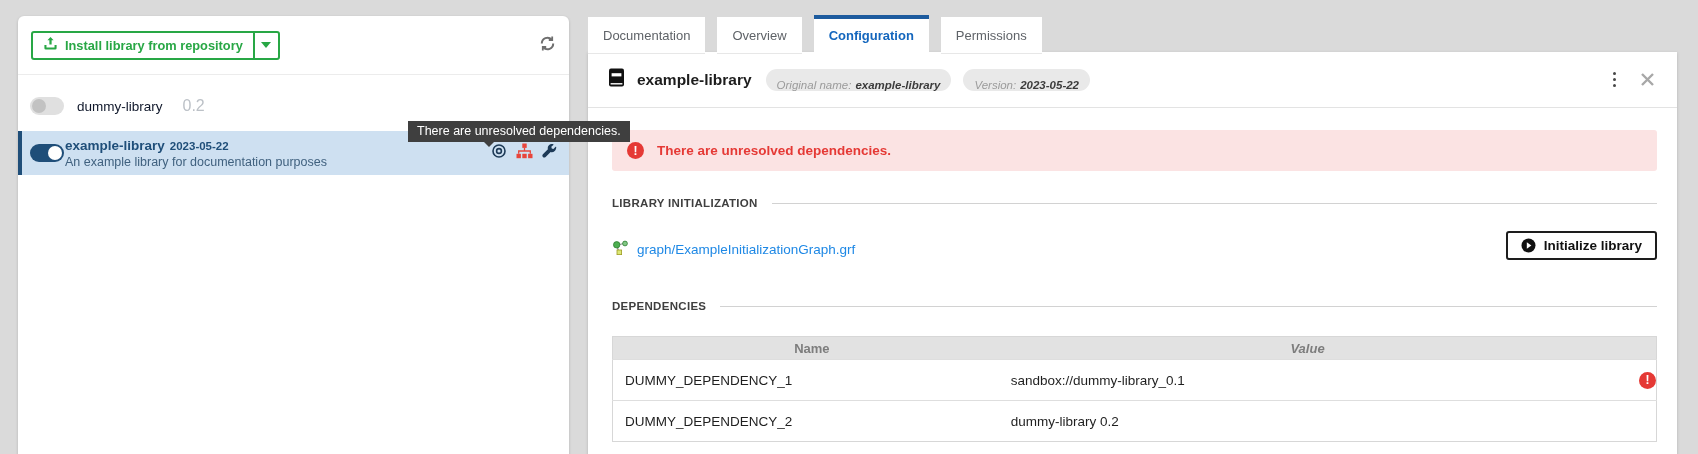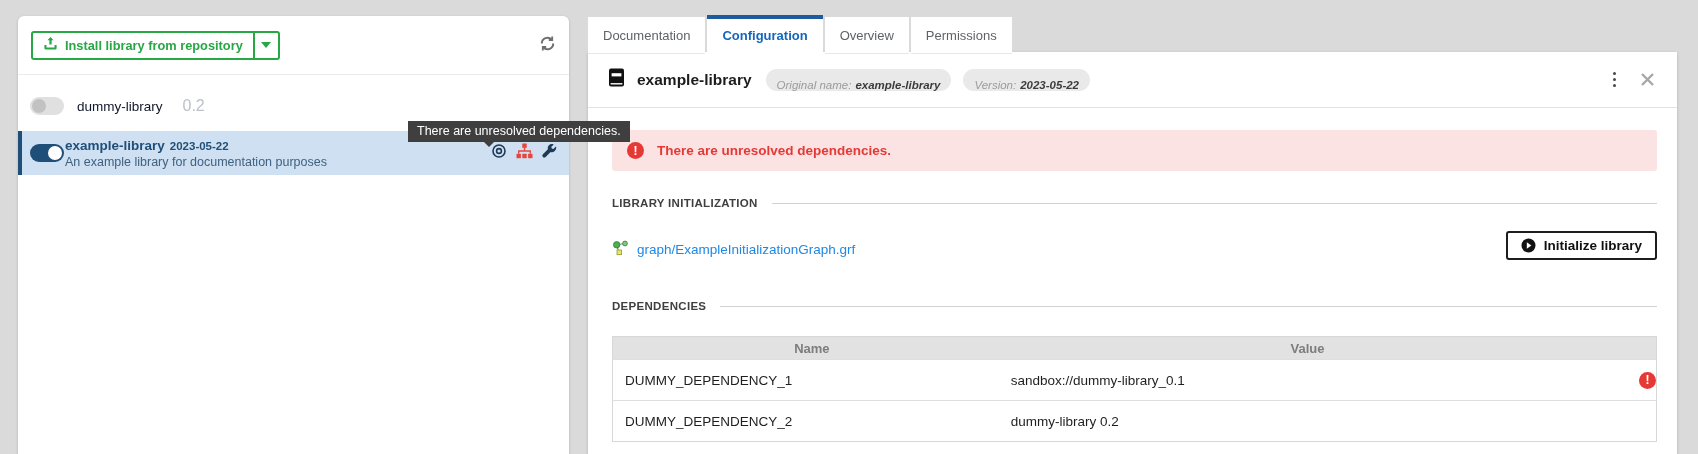--- a/index.html
+++ b/index.html
@@ -41,21 +41,21 @@
   .lib-desc { color:#40617f; font-size:12.5px; margin-top:2px; }
   .row-icons { display:flex; align-items:center; gap:9px; }
 
   
   .tooltip { position:absolute; left:408px; top:121px; height:21px; line-height:21px;
     background:#3f3f3f; color:#fff; font-size:12.5px; padding:0 9px; white-space:nowrap; z-index:30; }
   .tooltip::after { content:""; position:absolute; left:76px; top:21px; width:0; height:0;
     border:5px solid transparent; border-top-color:#3f3f3f; }
 
   
-  .tabs { position:absolute; left:588px; top:15px; display:flex; gap:2px; align-items:flex-end; z-index:5; }
+  .tabs { position:absolute; left:588px; top:15px; display:flex; gap:12px; align-items:flex-end; z-index:5; }
   .tab { background:#fff; color:#5f6368; font-size:13px; padding:11px 15px 10px;
     border-bottom:1px solid #e7e7e7; cursor:pointer; white-space:nowrap; }
   .tab.active { border-top:4px solid #1d5b9e; border-bottom:none; padding-top:9px; padding-bottom:11px;
     color:#1466bd; font-weight:bold; }
 
   
   .main-panel { position:absolute; left:588px; top:52px; width:1089px; height:410px;
     background:#fff; box-shadow:0 1px 3px rgba(0,0,0,.18); }
   .mp-header { height:56px; display:flex; align-items:center; gap:12px;
     padding:0 22px 0 20px; border-bottom:1px solid #e3e3e3; }
@@ -85,21 +85,21 @@
   .init-btn { display:flex; align-items:center; gap:8px; height:29px; padding:0 13px;
     background:#fff; border:2px solid #1d1d1d; border-radius:3px; cursor:pointer; }
   .init-btn .lbl { font-size:13.5px; font-weight:bold; color:#111; white-space:nowrap; }
 
   table.deps { width:100%; margin-top:24px; border-collapse:collapse; border:1px solid #d7d7d7;
     font-size:13.5px; }
   table.deps th { background:#e2e2e2; color:#7d7d7d; font-weight:bold; font-size:13px;
     text-align:center; height:23px; padding:0 0 0 12px; }
   table.deps td { height:41px; padding:0 0 0 12px; color:#1f1f1f; border-top:1px solid #dedede; }
   table.deps .col-name { width:37%; }
-  table.deps .col-val  { width:58%; }
+  table.deps .col-val  { width:58%;font-style:italic; }
   table.deps .col-ico  { width:5%; }
   td.val-error { color:#ef5350; }
   td.ico-cell { padding-right:10px; }
   td.ico-cell .err-badge { margin-left:auto; }
 </style>
 </head>
 <body>
 
 <div id="stage">
 
@@ -178,22 +178,22 @@
           </svg>
         </span>
       </div>
     </div>
   </div>
 
   <div class="tooltip">There are unresolved dependencies.</div>
 
   <div class="tabs">
     <div class="tab">Documentation</div>
+    <div class="tab">Overview</div>
     <div class="tab active">Configuration</div>
-    <div class="tab">Overview</div>
     <div class="tab">Permissions</div>
   </div>
 
   <div class="main-panel">
     <div class="mp-header">
       <span>
         <svg width="17" height="19" viewBox="0 0 17 19">
           <rect x="1" y="0.5" width="15" height="18" rx="2" fill="#111"></rect>
           <rect x="3.6" y="5.2" width="9.8" height="3.2" fill="#fff"></rect>
           <rect x="2.6" y="15.1" width="11.8" height="1.4" fill="#fff"></rect>

